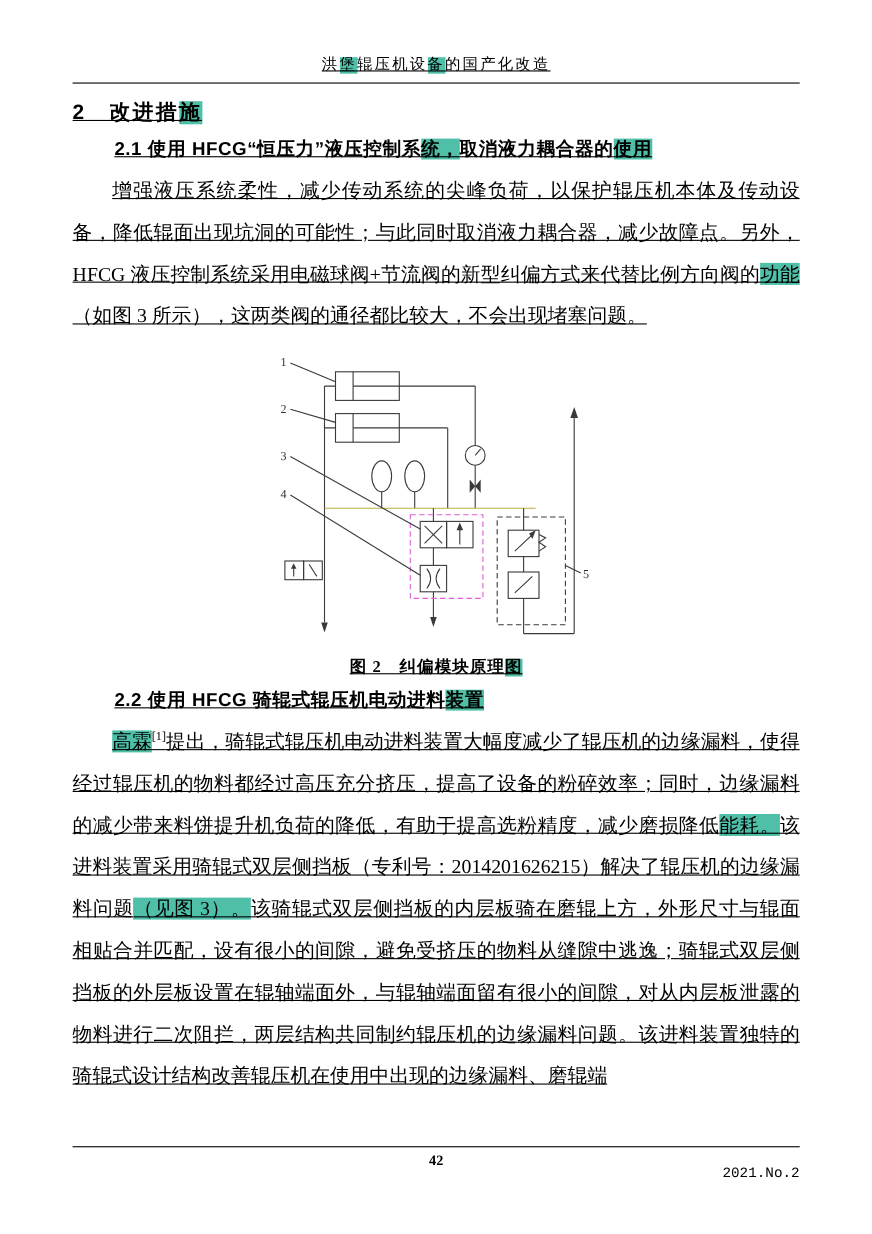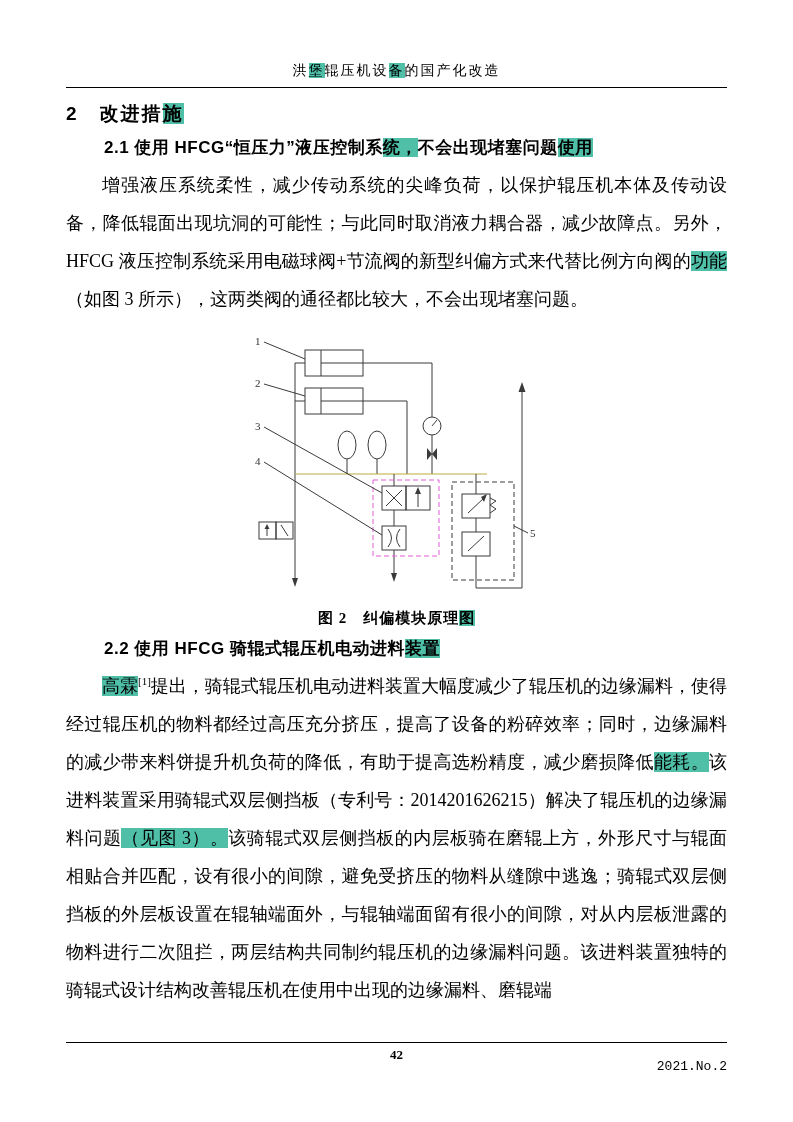--- a/index.html
+++ b/index.html
@@ -1,21 +1,21 @@
 <!DOCTYPE html>
 <html style="--hl: #4fbfa8; --magenta: #e05fd6; --yellow: #b9ae3c;"><head>
 <meta charset="utf-8">
 <style>
   * { margin:0; padding:0; box-sizing:border-box; }
   body { width:793px; height:1122px; background:#ffffff; }
   .page {
     position:relative; width:793px; height:1122px; background:#fff;
     font-family:"Liberation Serif","DejaVu Serif",serif; color:#000; overflow:hidden;
   }
-  .content { padding:12px 66px; }
+  .content { padding:0 66px;text-decoration:underline; }
   .running-header { padding-top:50px; text-align:center; font-size:14px; letter-spacing:2px; }
   .header-rule { border-bottom:1.6px solid #000; margin-top:7px; }
   .heading { font-family:"Liberation Sans","DejaVu Sans",sans-serif; font-weight:bold; }
   .section-heading { font-size:19px; margin-top:13px; letter-spacing:2px; }
   .sub-heading { font-size:17px; margin-left:38px; margin-top:9px; letter-spacing:0.5px; }
   .body-para { font-size:18px; line-height:38px; text-align:justify; text-indent:2em; margin-top:7px; }
   .body-para sup { font-size:11px; vertical-align:super; line-height:0; }
   .figure { margin-top:8px; text-align:center; }
   .figure svg { display:block; margin:0 auto; }
   .fig-legend { font-size:13px; margin-top:2px; letter-spacing:0.5px; }
@@ -36,21 +36,21 @@
 <body>
 
 <div class="page">
   <div class="content">
 
     <div class="running-header"><span>洪</span><span class="hl">堡</span><span>辊压机设</span><span class="hl">备</span><span>的国产化改造</span></div>
     <div class="header-rule"></div>
 
     <div class="heading section-heading"><span>2　改进措</span><span class="hl">施</span></div>
 
-    <div class="heading sub-heading"><span>2.1 使用 HFCG“恒压力”液压控制系</span><span class="hl">统，</span><span>不会出现堵塞问题</span><span class="hl">使用</span></div>
+    <div class="heading sub-heading"><span>2.1 使用 HFCG“恒压力”液压控制系</span><span class="hl">统，</span><span>取消液力耦合器的</span><span class="hl">使用</span></div>
 
     <div class="body-para"><span>增强液压系统柔性，减少传动系统的尖峰负荷，以保护辊压机本体及传动设备，降低辊面出现坑洞的可能性；与此同时取消液力耦合器，减少故障点。另外，HFCG 液压控制系统采用电磁球阀+节流阀的新型纠偏方式来代替比例方向阀的</span><span class="hl">功能</span><span>（如图 3 所示），这两类阀的通径都比较大，不会出现堵塞问题。</span></div>
 
     <div class="figure">
       <svg width="300" height="278" viewBox="0 0 300 278">
         <g class="dline">
           <g>
             <line x1="48" y1="37" x2="48" y2="252"></line>
             <line x1="48" y1="37" x2="58" y2="37"></line>
             <line x1="48" y1="75" x2="58" y2="75"></line>

